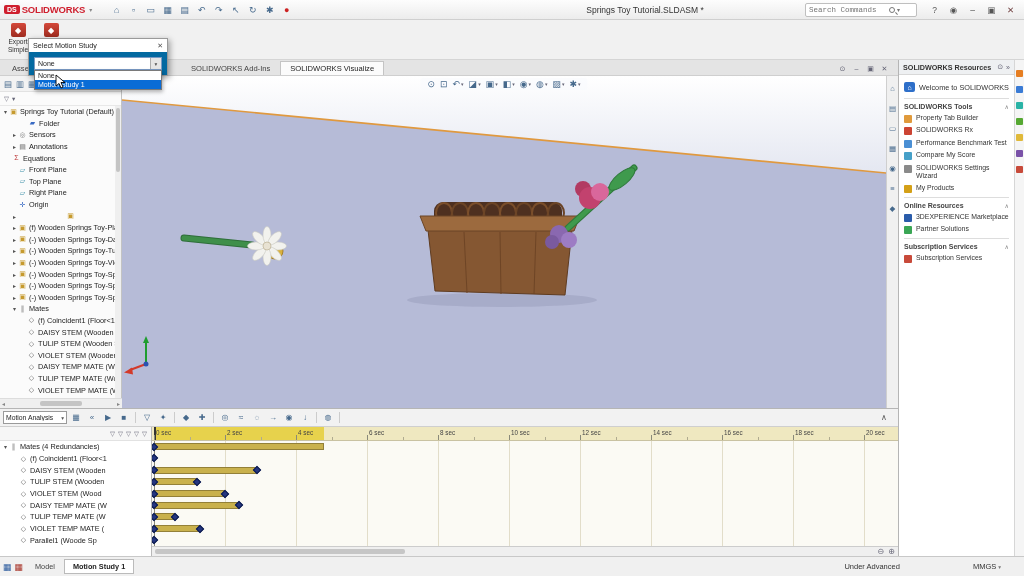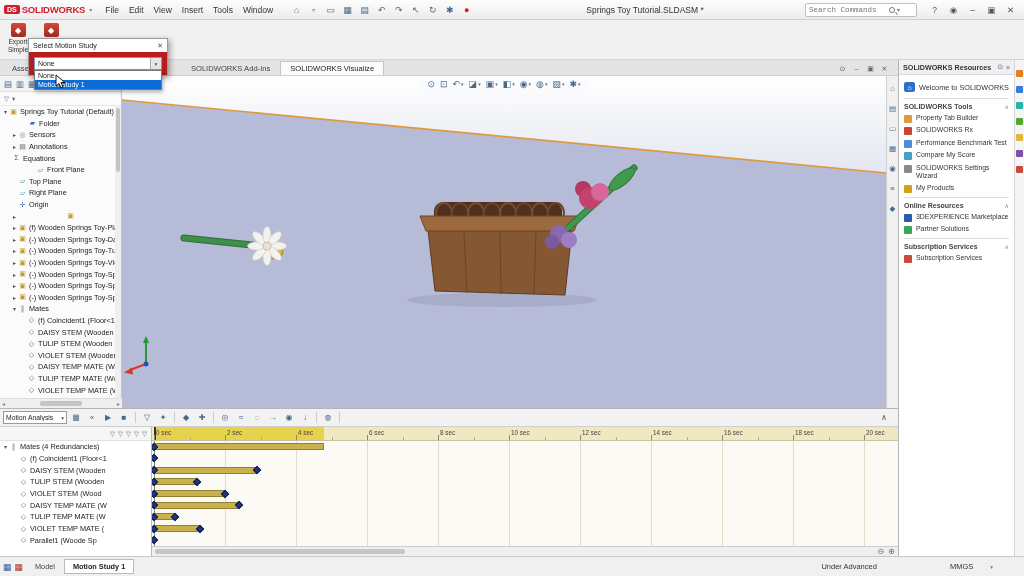--- a/index.html
+++ b/index.html
@@ -135,25 +135,25 @@
   .zic{margin-left:auto;font-size:8px;color:#667}
   .zic2{font-size:8px;color:#667}
 
   
   #statusbar{position:absolute;left:0;top:556px;width:1024px;height:20px;background:#f0f0f0;border-top:1px solid #c8c8c8;
     display:flex;align-items:center;padding:0 3px;gap:3px}
   .sbicon{font-size:9px}
   .sb-tab{font-size:7.3px;color:#444;padding:2px 8px;border:1px solid transparent}
   .sb-tab.active{background:#fff;border-color:#bbb;font-weight:bold;color:#222}
   #sb-status{margin-left:auto;font-size:7.5px;color:#333}
-  #sb-units{margin-left:70px;margin-right:28px;font-size:7.5px;color:#333;display:flex;gap:17px;align-items:center}
+  #sb-units{margin-left:70px;margin-right:20px;font-size:7.5px;color:#333;display:flex;gap:2px;align-items:center}
   #sb-units .dd{font-size:5.5px;color:#777}
 
   
-  #dialog{position:absolute;left:28px;top:38px;width:140px;background:#b91c1c;border:1px solid #9a9a9a;
+  #dialog{position:absolute;left:28px;top:38px;width:140px;background:#0369a1;border:1px solid #9a9a9a;
     box-shadow:2px 2px 6px rgba(0,0,0,.35);z-index:50}
   #dlg-titlebar{height:13px;background:#fff;display:flex;align-items:center;padding:0 4px}
   #dlg-title{font-size:7.2px;color:#222}
   #dlg-close{margin-left:auto;font-size:7px;color:#555}
   #dlg-body{padding:5px;position:relative}
   #dlg-combo{height:13px;background:#fff;border:1px solid #7a9ac4;display:flex;align-items:center;padding-left:3px}
   #dlg-combo-value{font-size:7px;color:#222;flex:1}
   #dlg-combo-btn{width:11px;height:100%;background:#e6e6e6;border-left:1px solid #adadad;display:flex;align-items:center;justify-content:center;font-size:5.5px;color:#555}
   #dlg-list{position:absolute;left:5px;right:5px;top:18px;background:#fff;border:1px solid #7a7a7a;box-shadow:1px 2px 4px rgba(0,0,0,.3)}
   .dlg-opt{height:9px;line-height:9px;font-size:7px;padding:0 3px;color:#222;white-space:nowrap;overflow:hidden}
@@ -161,28 +161,20 @@
 
   #cursor{position:absolute;left:55px;top:74px;z-index:100;pointer-events:none}
 </style>
 </head>
 <body>
 
 <div id="titlebar">
   <span class="logo-badge">DS</span>
   <span class="logo-text">SOLIDWORKS</span>
   <span class="logo-dd">▾</span>
-  <div id="menus">
-      <span class="menu-item">File</span>
-      <span class="menu-item">Edit</span>
-      <span class="menu-item">View</span>
-      <span class="menu-item">Insert</span>
-      <span class="menu-item">Tools</span>
-      <span class="menu-item">Window</span>
-    </div>
   <div id="qicons">
       <span class="qicon">⌂</span>
       <span class="qicon">▫</span>
       <span class="qicon">▭</span>
       <span class="qicon">▦</span>
       <span class="qicon">▤</span>
       <span class="qicon">↶</span>
       <span class="qicon">↷</span>
       <span class="qicon">↖</span>
       <span class="qicon">↻</span>
@@ -263,21 +255,21 @@
       <div class="trow" style="padding-left: 11px;">
         <span class="tarrow">▸</span>
         <span class="ticon ic-gray">▤</span>
         <span class="tlabel">Annotations</span>
       </div>
       <div class="trow" style="padding-left: 5px;">
         <span class="tarrow"></span>
         <span class="ticon ic-red">Σ</span>
         <span class="tlabel">Equations</span>
       </div>
-      <div class="trow" style="padding-left: 11px; margin-left: 18px;">
+      <div class="trow" style="padding-left: 11px;">
         <span class="tarrow"></span>
         <span class="ticon ic-teal">▱</span>
         <span class="tlabel">Front Plane</span>
       </div>
       <div class="trow" style="padding-left: 11px;">
         <span class="tarrow"></span>
         <span class="ticon ic-teal">▱</span>
         <span class="tlabel">Top Plane</span>
       </div>
       <div class="trow" style="padding-left: 11px;">

